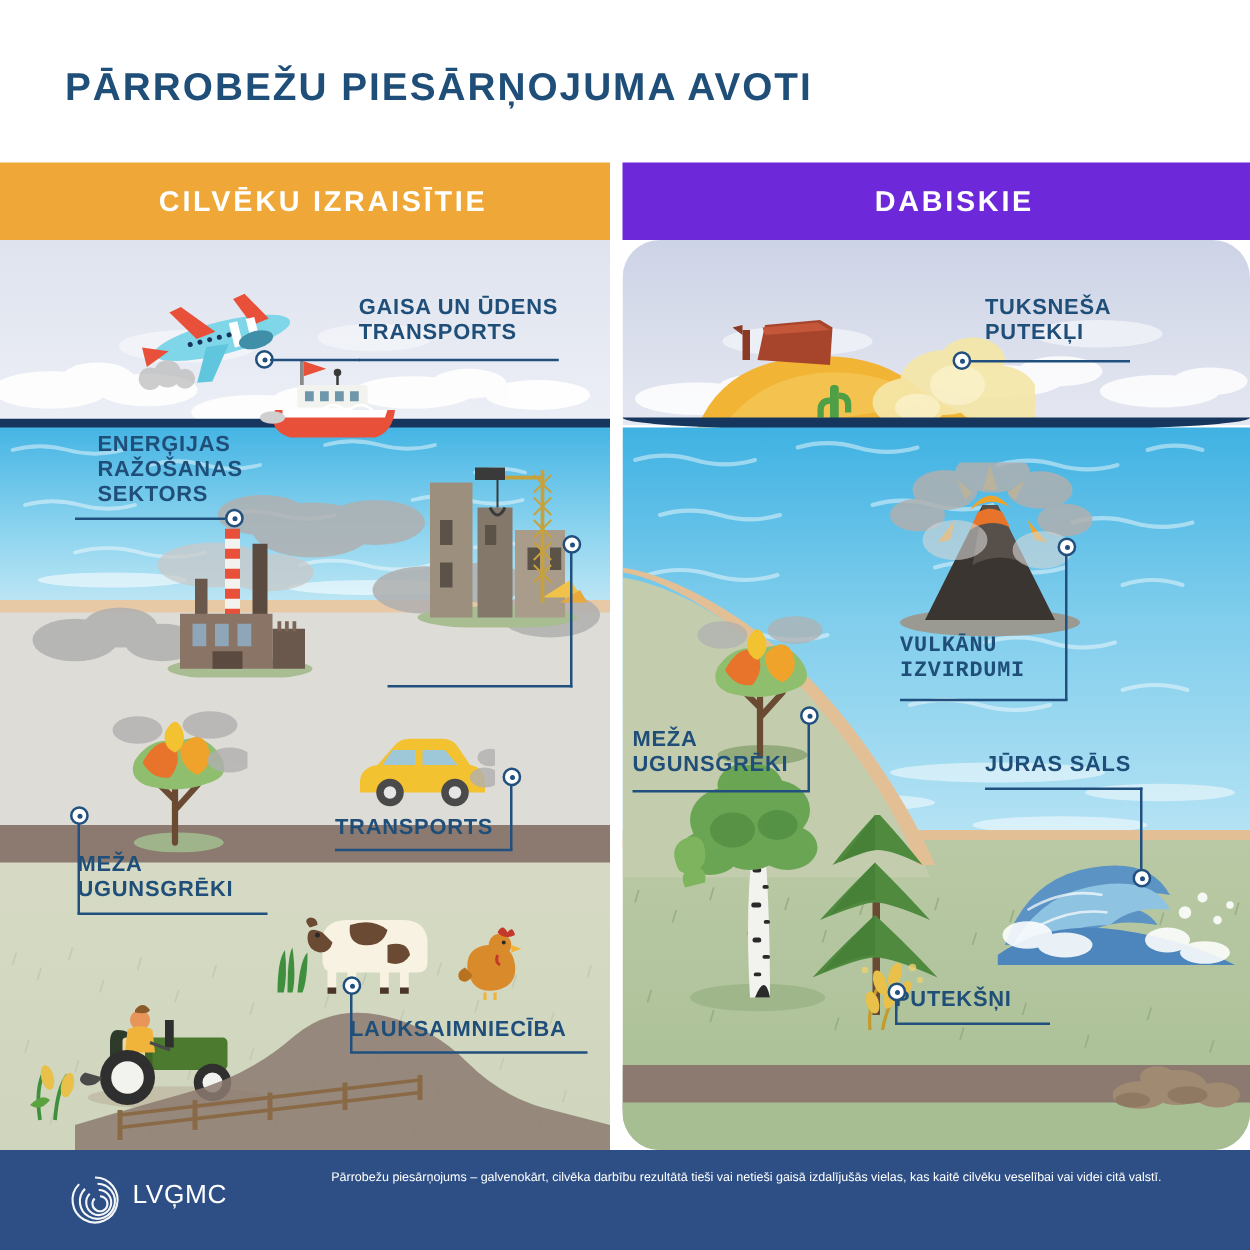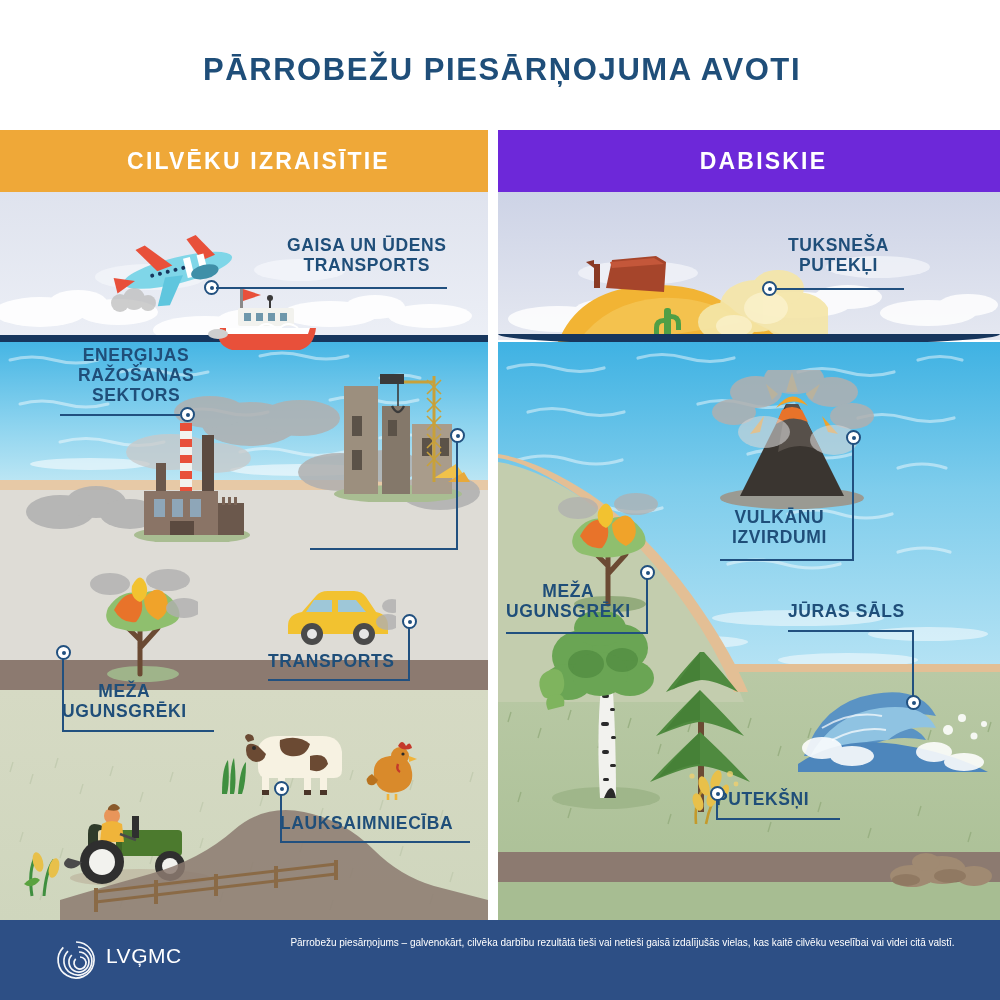--- a/index.html
+++ b/index.html
@@ -1,35 +1,35 @@
 <!DOCTYPE html>
 <html><head>
 <meta charset="utf-8">
 <style>
   html,body{margin:0;padding:0;background:#ffffff;}
   body{width:1000px;height:1000px;overflow:hidden;font-family:"Liberation Sans",sans-serif;}
-  .page{position:relative;width:1000px;height:1000px;background:#ffffff;text-align:center;}
+  .page{position:relative;width:1000px;height:1000px;background:#ffffff;}
 
   
   .title{
     position:absolute;left:52px;top:52px;width:900px;
     font-size:31px;font-weight:bold;letter-spacing:1.6px;
     color:#1f4e79;font-family:"Liberation Sans",sans-serif;
   }
 
   
   .banner{position:absolute;top:130px;height:62px;display:flex;align-items:center;justify-content:center;}
   .banner span{font-size:23px;font-weight:bold;letter-spacing:2.2px;color:#ffffff;margin-left:29px;}
   .banner-left{left:0;width:488px;background:#efa838;}
   .banner-right{left:498px;width:502px;background:#6d28d9;}
 
   
   .panel{position:absolute;top:192px;height:728px;overflow:hidden;}
   .panel-left{left:0;width:488px;}
-  .panel-right{left:498px;width:502px;}
+  .panel-right{left:498px;width:502px;border-radius:30px;}
 
   .layer{position:absolute;left:0;width:100%;}
 
   
   .l-sky{top:0;height:148px;background:linear-gradient(#dfe3ee,#eceff6);}
   .l-seatop{top:143px;height:9px;background:#17365d;}
   .l-sea{top:150px;height:140px;background:linear-gradient(#45b5e4,#8ed4ef 60%,#bce6f4);}
   .l-sandstrip{top:288px;height:12px;background:#e7c9a6;}
   .l-ground{top:298px;height:182px;background:#dedcd6;}
   .l-road{top:468px;height:42px;background:#8c7a70;}
@@ -649,21 +649,21 @@
       </g>
     </svg>
 
     <div class="lbl" style="left:290px;top:44px;">
       <span class="t">TUKSNEŠA</span>
       <span class="t">PUTEKĻI</span>
     </div>
     <div class="ul" style="left:278px;top:96px;width:128px;"></div>
     <div class="dot" style="left:264px;top:89px;"></div>
 
-    <div class="lbl" style="left:234px;top:316px;">
+    <div class="lbl" style="left:222px;top:316px;font-family:Liberation Mono, monospace;">
       <span class="t">VULKĀNU</span>
       <span class="t">IZVIRDUMI</span>
     </div>
     <div class="ul" style="left:222px;top:367px;width:134px;"></div>
     <div class="vl" style="left:354px;top:244px;height:124px;"></div>
     <div class="dot" style="left:348px;top:238px;"></div>
 
     <div class="lbl" style="left:290px;top:410px;">
       <span class="t">JŪRAS SĀLS</span>
     </div>

